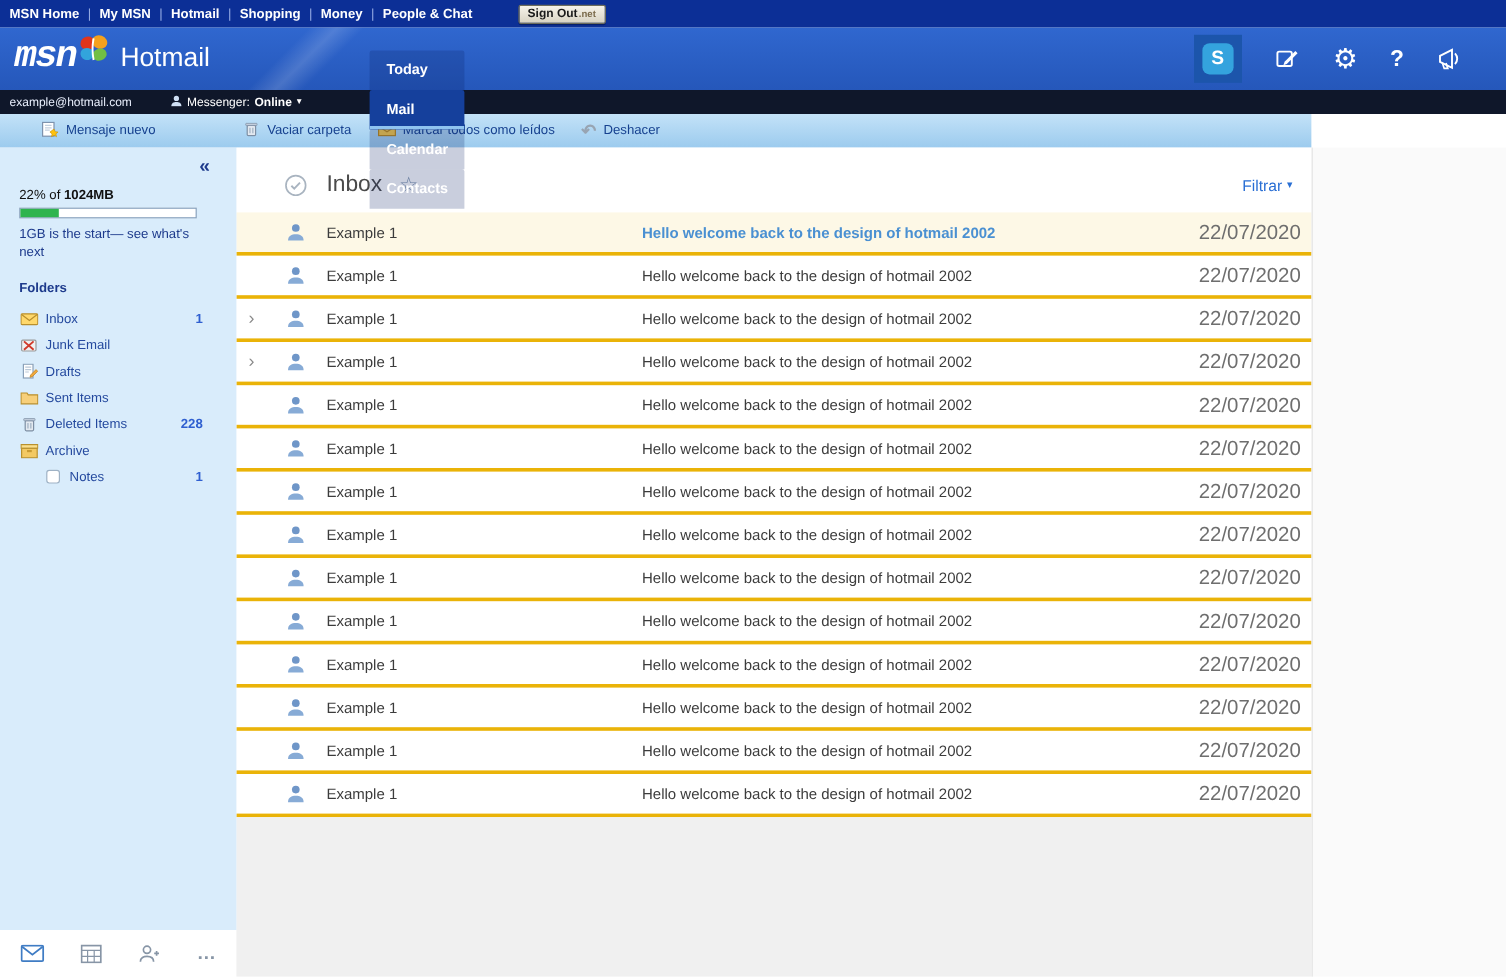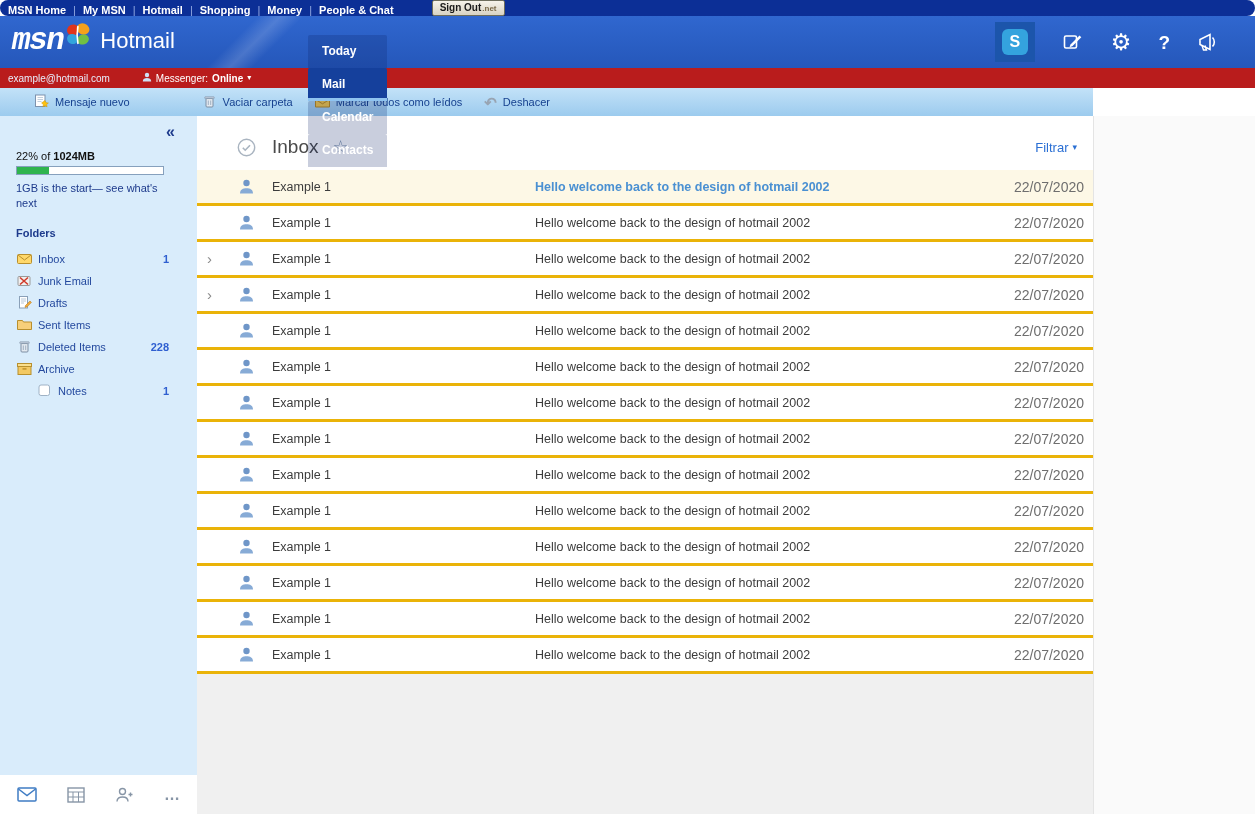--- a/index.html
+++ b/index.html
@@ -1,21 +1,21 @@
 <!DOCTYPE html>
 <html><head>
 <meta charset="utf-8">
 <style>
   * { margin:0; padding:0; box-sizing:border-box; }
   html,body { width:1255px; height:814px; }
   body { font-family:"Liberation Sans", sans-serif; background:#fff; overflow:hidden; }
   .screen { width:1255px; height:814px; display:flex; flex-direction:column; }
 
   
-  .topbar { height:16px; background:#0c2f96; display:flex; align-items:flex-end; padding:0 8px; color:#fff; white-space:nowrap; flex:0 0 auto;border-radius:10px; }
+  .topbar { height:23px; background:#0c2f96; display:flex; align-items:center; padding:0 8px; color:#fff; white-space:nowrap; flex:0 0 auto; }
   .navlink { font-size:11px; font-weight:bold; color:#fff; cursor:pointer; }
   .sep { color:#93a9e2; margin:0 7px; font-size:11px; }
   .signout-btn { margin-left:38px; background:linear-gradient(#f6f3ea,#d8d3c3); border:1px solid #6d6d5c; border-radius:2px; padding:1px 7px 2px 7px; font-size:10px; font-weight:bold; color:#1a1a1a; display:flex; align-items:baseline; cursor:pointer; box-shadow:0 1px 0 #07206b; }
   .signout-net { font-size:8px; color:#7a6a4a; margin-left:1px; }
   .websearch { margin-left:54px; display:flex; align-items:center; gap:7px; }
   .websearch-label { font-size:11px; color:#fff; }
   .search-box { position:relative; width:272px; height:17px; }
   .search-box input { width:100%; height:17px; border:1px solid #44568f; border-radius:2px; padding:0 4px 0 44px; font-size:12px; color:#333; background:#fff; outline:none; }
   .search-box input::placeholder { color:#6f87b5; }
   .mag { position:absolute; left:19px; top:2px; pointer-events:none; }
@@ -34,21 +34,21 @@
   .tab { padding:0 14px; line-height:33px; font-size:12px; font-weight:bold; color:#fff; background:rgba(8,30,100,0.22); margin-right:2px; border-radius:2px 2px 0 0; cursor:pointer; }
   .tab.active { background:#15409c; box-shadow:inset 0 -3px 0 #8fc3f0; }
   .header-icons { position:absolute; right:34px; top:6px; display:flex; align-items:center; gap:27px; height:40px; }
   .skype-tile { width:40px; height:40px; background:#1c55ab; display:flex; align-items:center; justify-content:center; cursor:pointer; }
   .skype-inner { width:26px; height:26px; border-radius:6px; background:#34a3de; color:#fff; font-weight:bold; font-size:16px; display:flex; align-items:center; justify-content:center; }
   .hicon { color:#fff; cursor:pointer; display:flex; align-items:center; justify-content:center; }
   .gear-glyph { font-size:23px; line-height:1; }
   .help-glyph { font-size:19px; font-weight:bold; line-height:1; }
 
   
-  .accountbar { height:20px; background:#b91c1c; color:#e8eefc; font-size:10px; display:flex; align-items:center; padding:0 8px; flex:0 0 auto; }
+  .accountbar { height:20px; background:#0f172a; color:#e8eefc; font-size:10px; display:flex; align-items:center; padding:0 8px; flex:0 0 auto; }
   .messenger { display:flex; align-items:center; gap:4px; margin-left:32px; color:#fff; cursor:pointer; }
   .messenger b { font-weight:bold; }
   .caret { font-size:8px; line-height:1; }
 
   
   .toolbar-row { height:28px; display:flex; flex:0 0 auto; }
   .toolbar { width:1093px; background:linear-gradient(180deg,#c3e2f8,#9ccbee); display:flex; align-items:center; padding-left:34px; font-size:11px; color:#16418f; white-space:nowrap; }
   .tb-item { display:flex; align-items:center; gap:6px; cursor:pointer; }
   .tb-item.first { margin-right:72px; }
   .tb-item + .tb-item { margin-right:22px; }
@@ -83,21 +83,21 @@
   .lh-star { margin-left:14px; font-size:18px; color:#7d93ad; cursor:pointer; line-height:1; }
   .lh-filter { margin-left:auto; color:#2a6fd4; font-size:13px; display:flex; align-items:center; gap:4px; cursor:pointer; }
   .lh-filter .caret { color:#2a6fd4; font-size:9px; }
 
   .message-list { flex:0 0 auto; }
   .msg-row { display:flex; align-items:center; height:36px; border-bottom:3px solid #eab308; padding:0 9px 0 10px; font-size:12.5px; color:#3c3c3c; white-space:nowrap; cursor:pointer; }
   .expander { width:24px; color:#8a8a8a; font-size:15px; line-height:1; }
   .msg-icon { width:30px; display:flex; justify-content:center; }
   .msg-sender { width:274px; padding-left:11px; overflow:hidden; }
   .msg-subject { flex:1; overflow:hidden; text-overflow:ellipsis; }
-  .msg-date { width:100px; text-align:right; color:#6e6e6e; font-size:14px; }
+  .msg-date { width:100px; text-align:right; color:#6e6e6e; font-size:17px; }
   .msg-row.unread { background:#fdf8e6; }
   .msg-row.unread .msg-subject { color:#4a90d2; font-weight:bold; }
 
   .main-filler { flex:1; background:#f0f0f0; }
   .right-strip { flex:1; background:#fafafa; border-left:1px solid #e4e4e4; }
 </style>
 </head>
 <body>
 
 <div class="screen">

